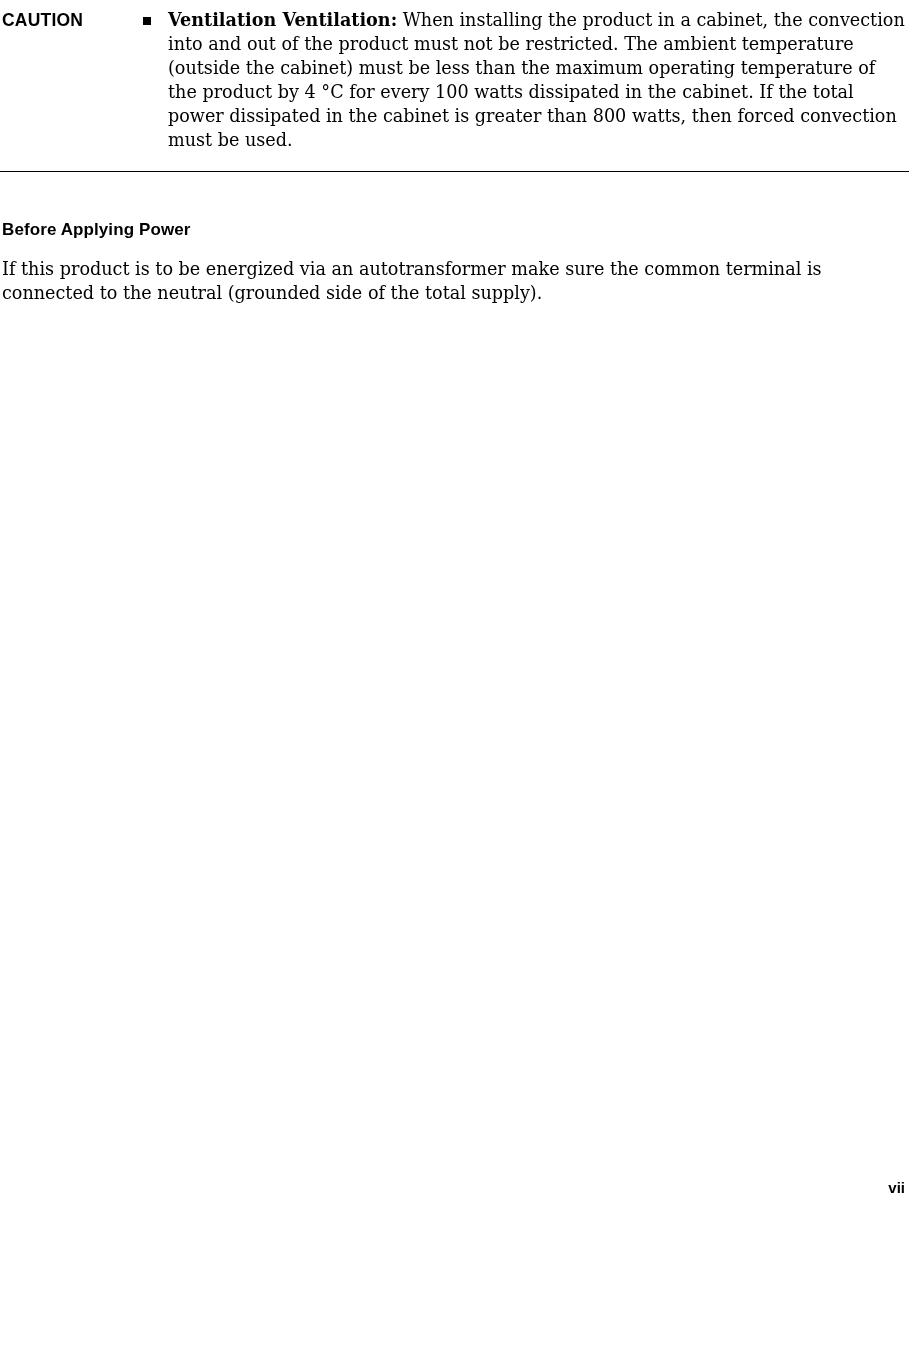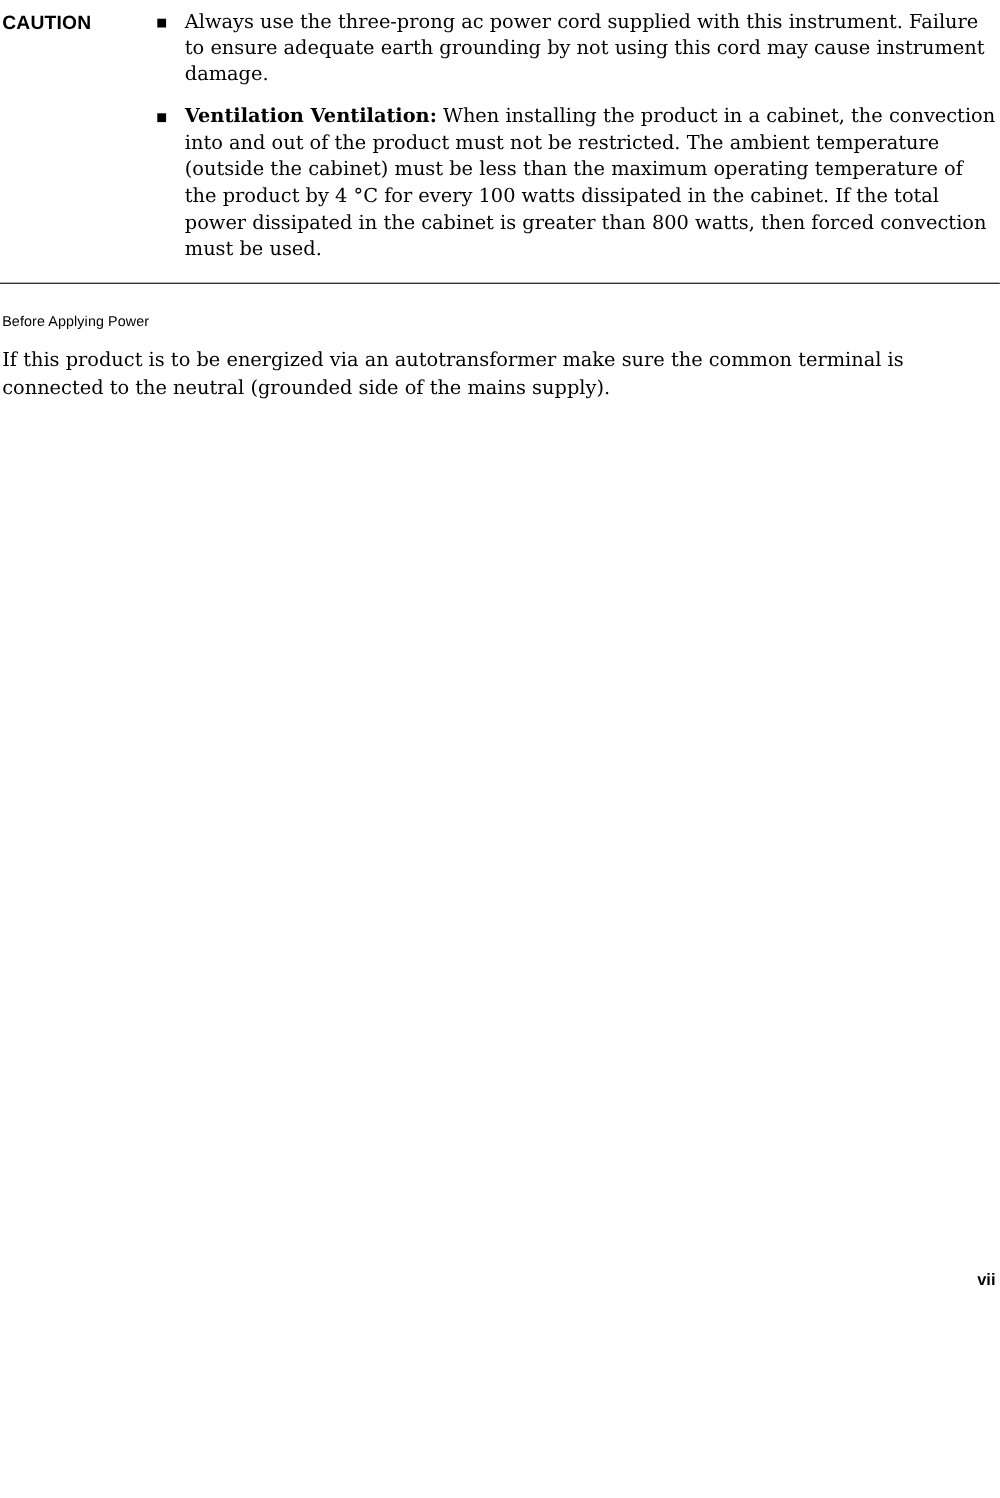--- a/index.html
+++ b/index.html
@@ -78,70 +78,66 @@
     margin: 18px 0 0 0;
     width: 100%;
   }
 
   
   .section {
     padding: 0 2px;
   }
   .section-heading {
     font-family: "Liberation Sans", sans-serif;
-    font-weight: normal;
-    font-size: 13px;
-    margin-top: 26px;
+    font-weight: bold;
+    font-size: 17px;
+    margin-top: 48px;
     margin-bottom: 16px;
     letter-spacing: 0.1px;
   }
   .para {
     font-size: 17.6px;
     line-height: 1.37;
     margin-bottom: 15px;
     text-align: left;
   }
   .para:last-child {
     margin-bottom: 0;
   }
 
   
   .footer {
     position: absolute;
     right: 4px;
-    bottom: 24px;
+    bottom: 0;
     font-family: "Liberation Sans", sans-serif;
     font-weight: bold;
     font-size: 15px;
   }
 </style>
 </head>
 <body>
 
 <div class="page">
 
   <div class="caution-block">
     <div class="caution-label">CAUTION</div>
     <div class="caution-body">
       <ul class="bullets">
         <li>
           <span class="sq"></span>
-          <span>Always use the three-prong ac power cord supplied with this instrument. Failure to ensure adequate earth grounding by not using this cord may cause instrument damage.</span>
-        </li>
-        <li>
-          <span class="sq"></span>
           <span class="bold-run">Ventilation Ventilation:</span>
           <span>When installing the product in a cabinet, the convection into and out of the product must not be restricted. The ambient temperature (outside the cabinet) must be less than the maximum operating temperature of the product by 4 °C for every 100 watts dissipated in the cabinet. If the total power dissipated in the cabinet is greater than 800 watts, then forced convection must be used.</span>
         </li>
       </ul>
     </div>
   </div>
 
   <hr class="divider">
 
   <div class="section">
     <div class="section-heading">Before Applying Power</div>
-    <p class="para">If this product is to be energized via an autotransformer make sure the common terminal is connected to the neutral (grounded side of the mains supply).</p>
+    <p class="para">If this product is to be energized via an autotransformer make sure the common terminal is connected to the neutral (grounded side of the total supply).</p>
   </div>
 
   <div class="footer">vii</div>
 
 </div>
 
 </body></html>

